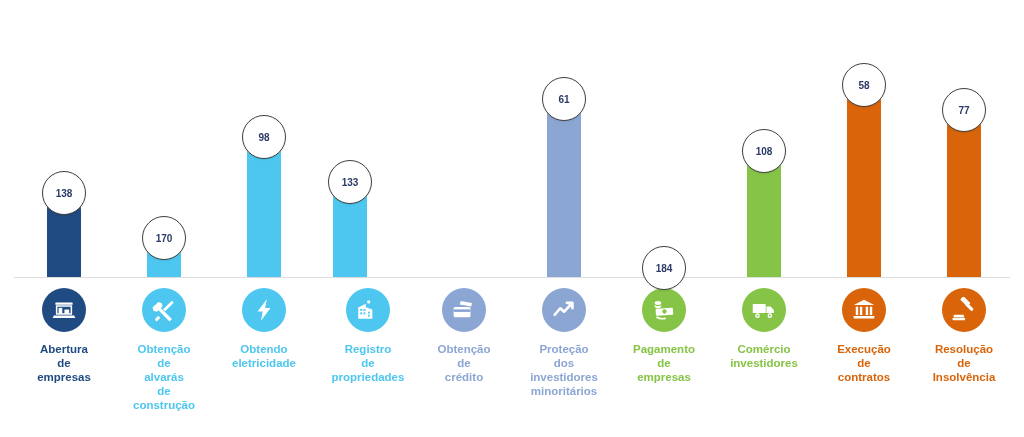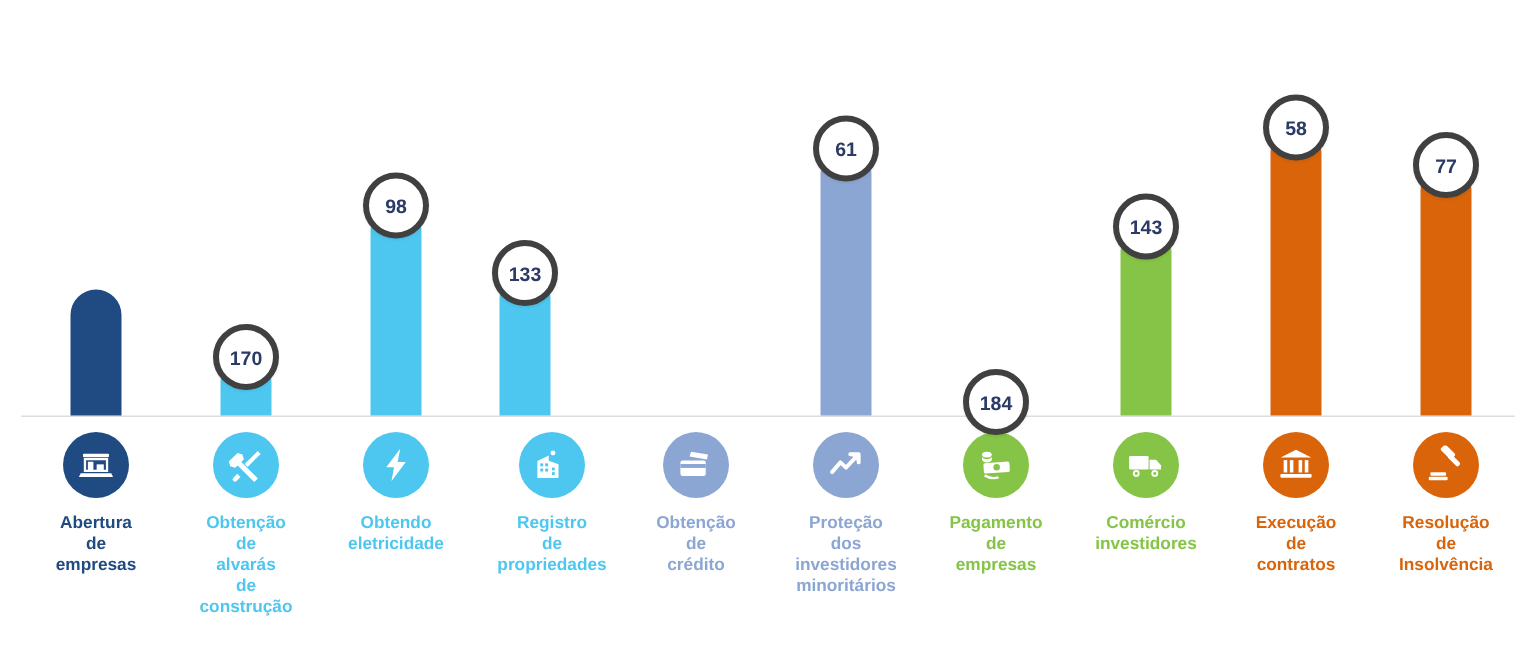--- a/index.html
+++ b/index.html
@@ -51,26 +51,26 @@
     border-top-left-radius: 17px;
     border-top-right-radius: 17px;
   }
   .bubble {
     position: absolute;
     left: 28px;
     width: 44px;
     height: 44px;
     border-radius: 50%;
     background: #ffffff;
-    border: 4px solid #404040;
+    border: 1px solid #404040;
     box-sizing: border-box;
     display: flex;
     align-items: center;
     justify-content: center;
-    font-size: 13px;
+    font-size: 10px;
     font-weight: bold;
     color: #2b3a66;
     box-shadow: 0 1px 2px rgba(0,0,0,0.08);
     z-index: 3;
   }
 
   
   .legend-row {
     position: absolute;
     left: 0;
@@ -105,20 +105,21 @@
 </head>
 <body>
 
 <div class="chart-root">
 
   <div class="plot-area">
     <div class="baseline"></div>
 
     <div class="bar-slot" style="left: 14px;">
       <div class="bar" style="height: 84px; background: rgb(31, 75, 130);"></div>
+      <div class="bubble" style="bottom: 63px;">138</div>
     </div>
 
     <div class="bar-slot" style="left: 114px;">
       <div class="bar" style="height: 39px; background: rgb(77, 199, 240);"></div>
       <div class="bubble" style="bottom: 18px;">170</div>
     </div>
 
     <div class="bar-slot" style="left: 214px;">
       <div class="bar" style="height: 140px; background: rgb(77, 199, 240);"></div>
       <div class="bubble" style="bottom: 119px;">98</div>
@@ -135,21 +136,21 @@
       <div class="bubble" style="bottom: 157px;">61</div>
     </div>
 
     <div class="bar-slot" style="left: 614px;">
       <div class="bar" style="height: 9px; background: rgb(133, 196, 70);"></div>
       <div class="bubble" style="bottom: -12px;">184</div>
     </div>
 
     <div class="bar-slot" style="left: 714px;">
       <div class="bar" style="height: 126px; background: rgb(133, 196, 70);"></div>
-      <div class="bubble" style="bottom: 105px;">143</div>
+      <div class="bubble" style="bottom: 105px;">108</div>
     </div>
 
     <div class="bar-slot" style="left: 814px;">
       <div class="bar" style="height: 192px; background: rgb(217, 100, 10);"></div>
       <div class="bubble" style="bottom: 171px;">58</div>
     </div>
 
     <div class="bar-slot" style="left: 914px;">
       <div class="bar" style="height: 167px; background: rgb(217, 100, 10);"></div>
       <div class="bubble" style="bottom: 146px;">77</div>

